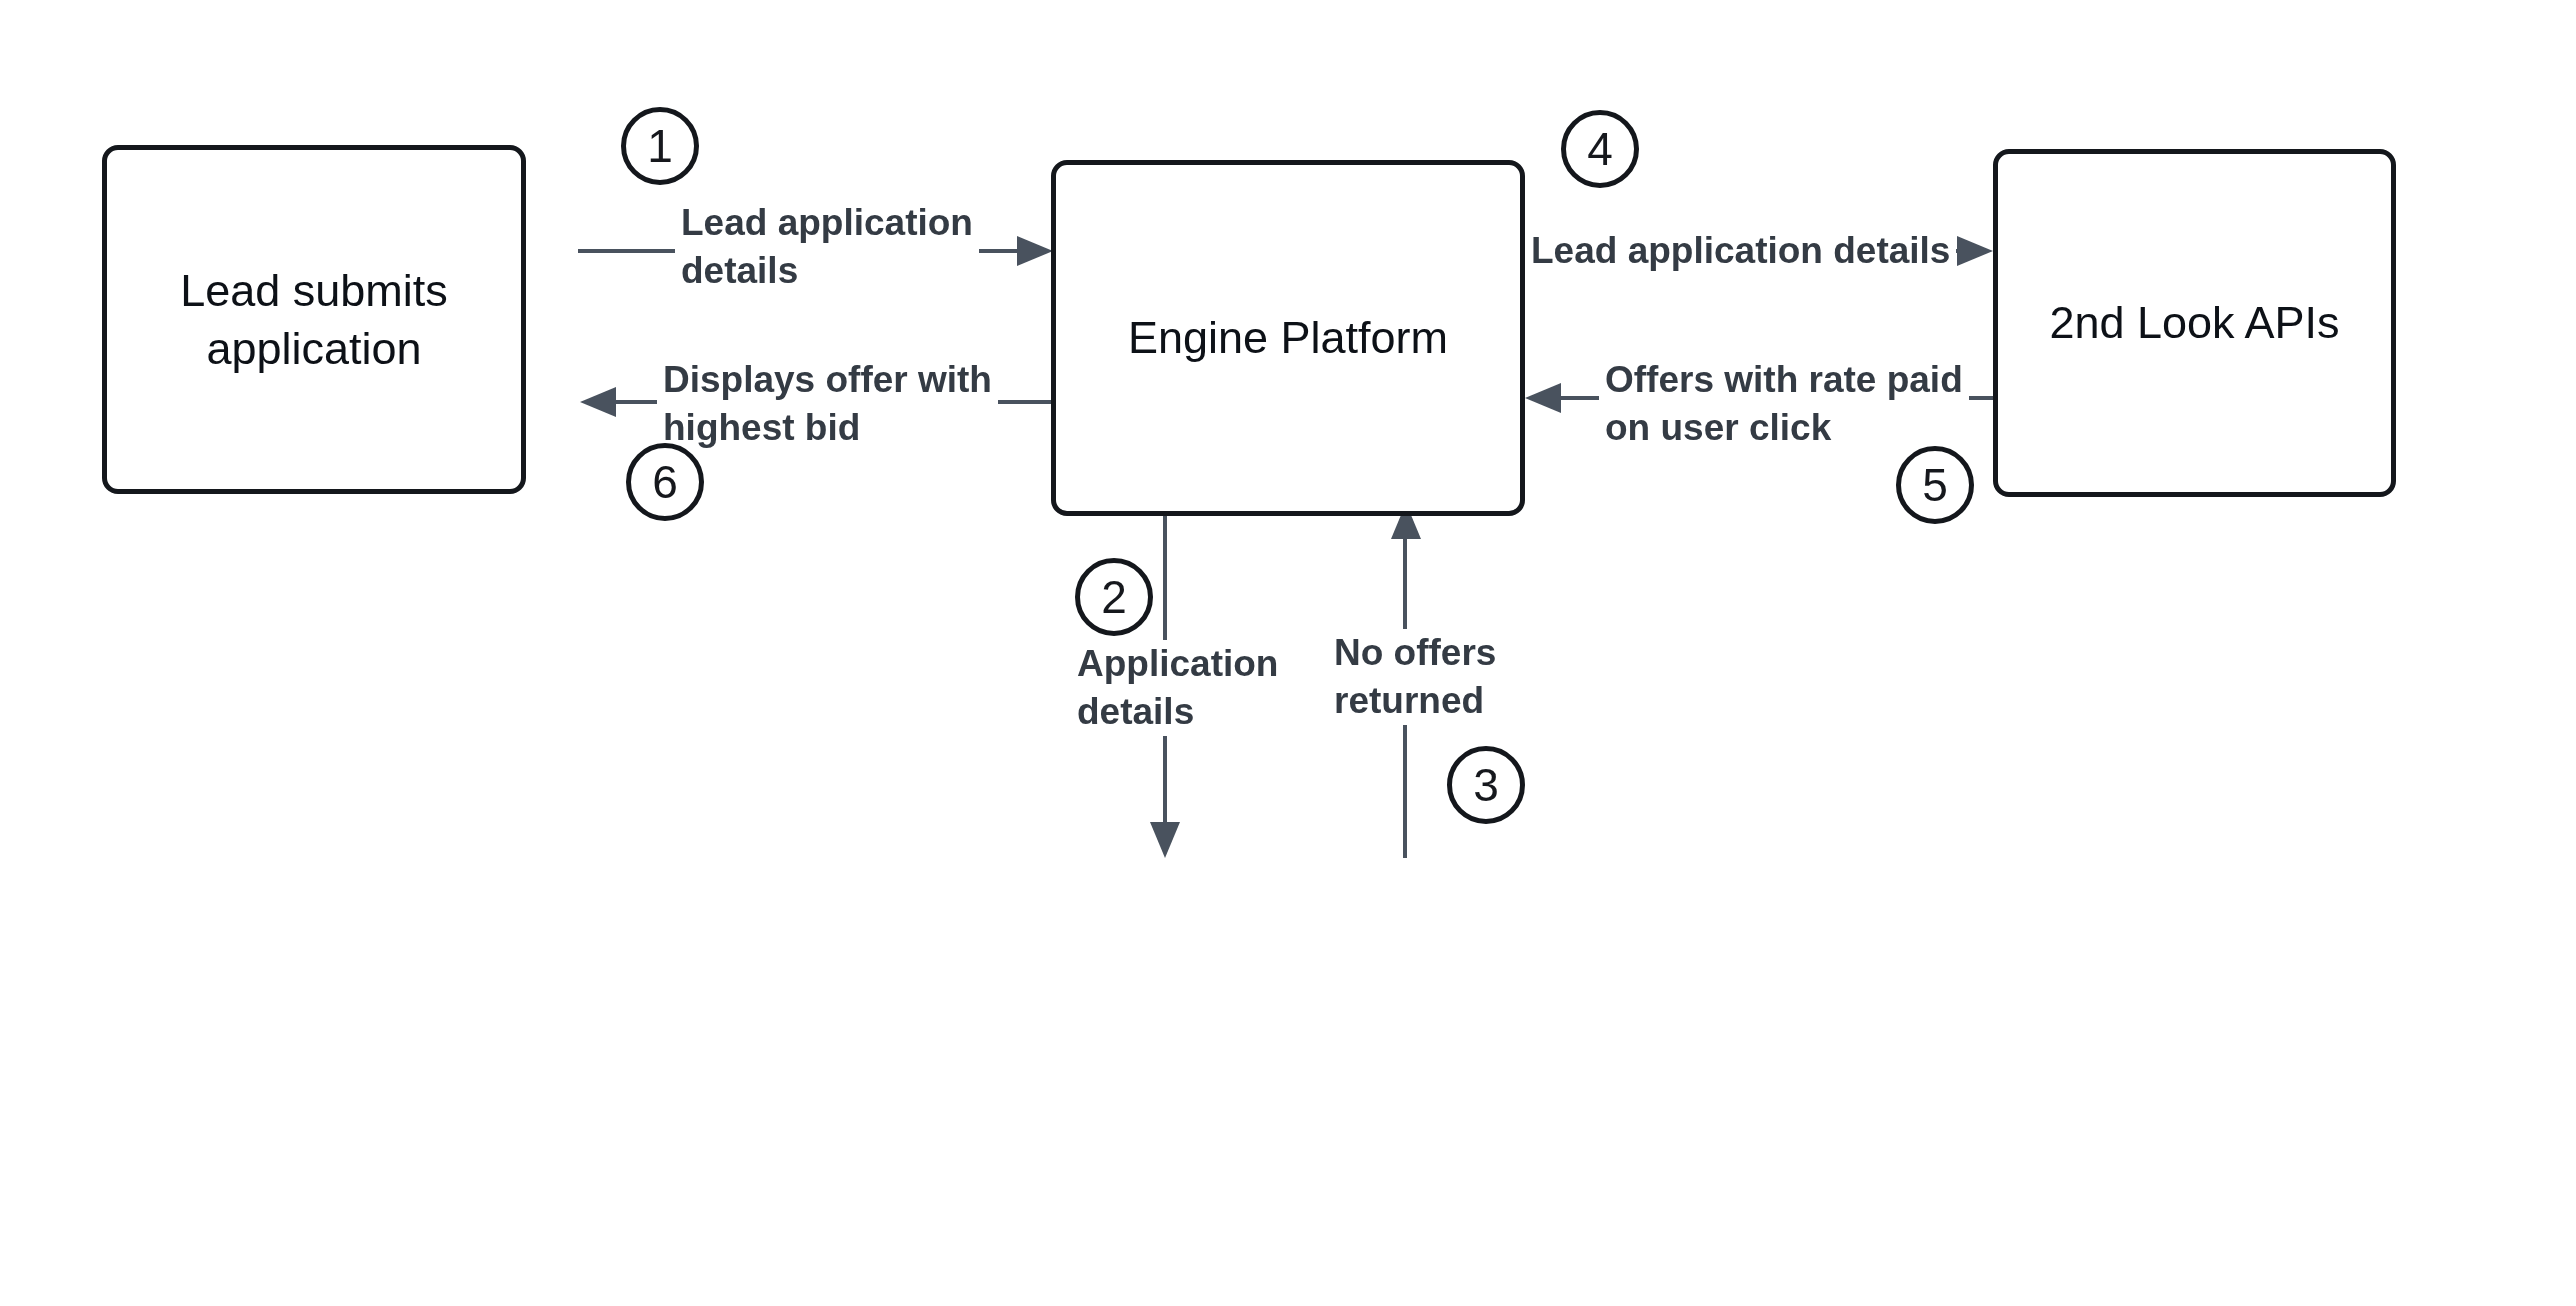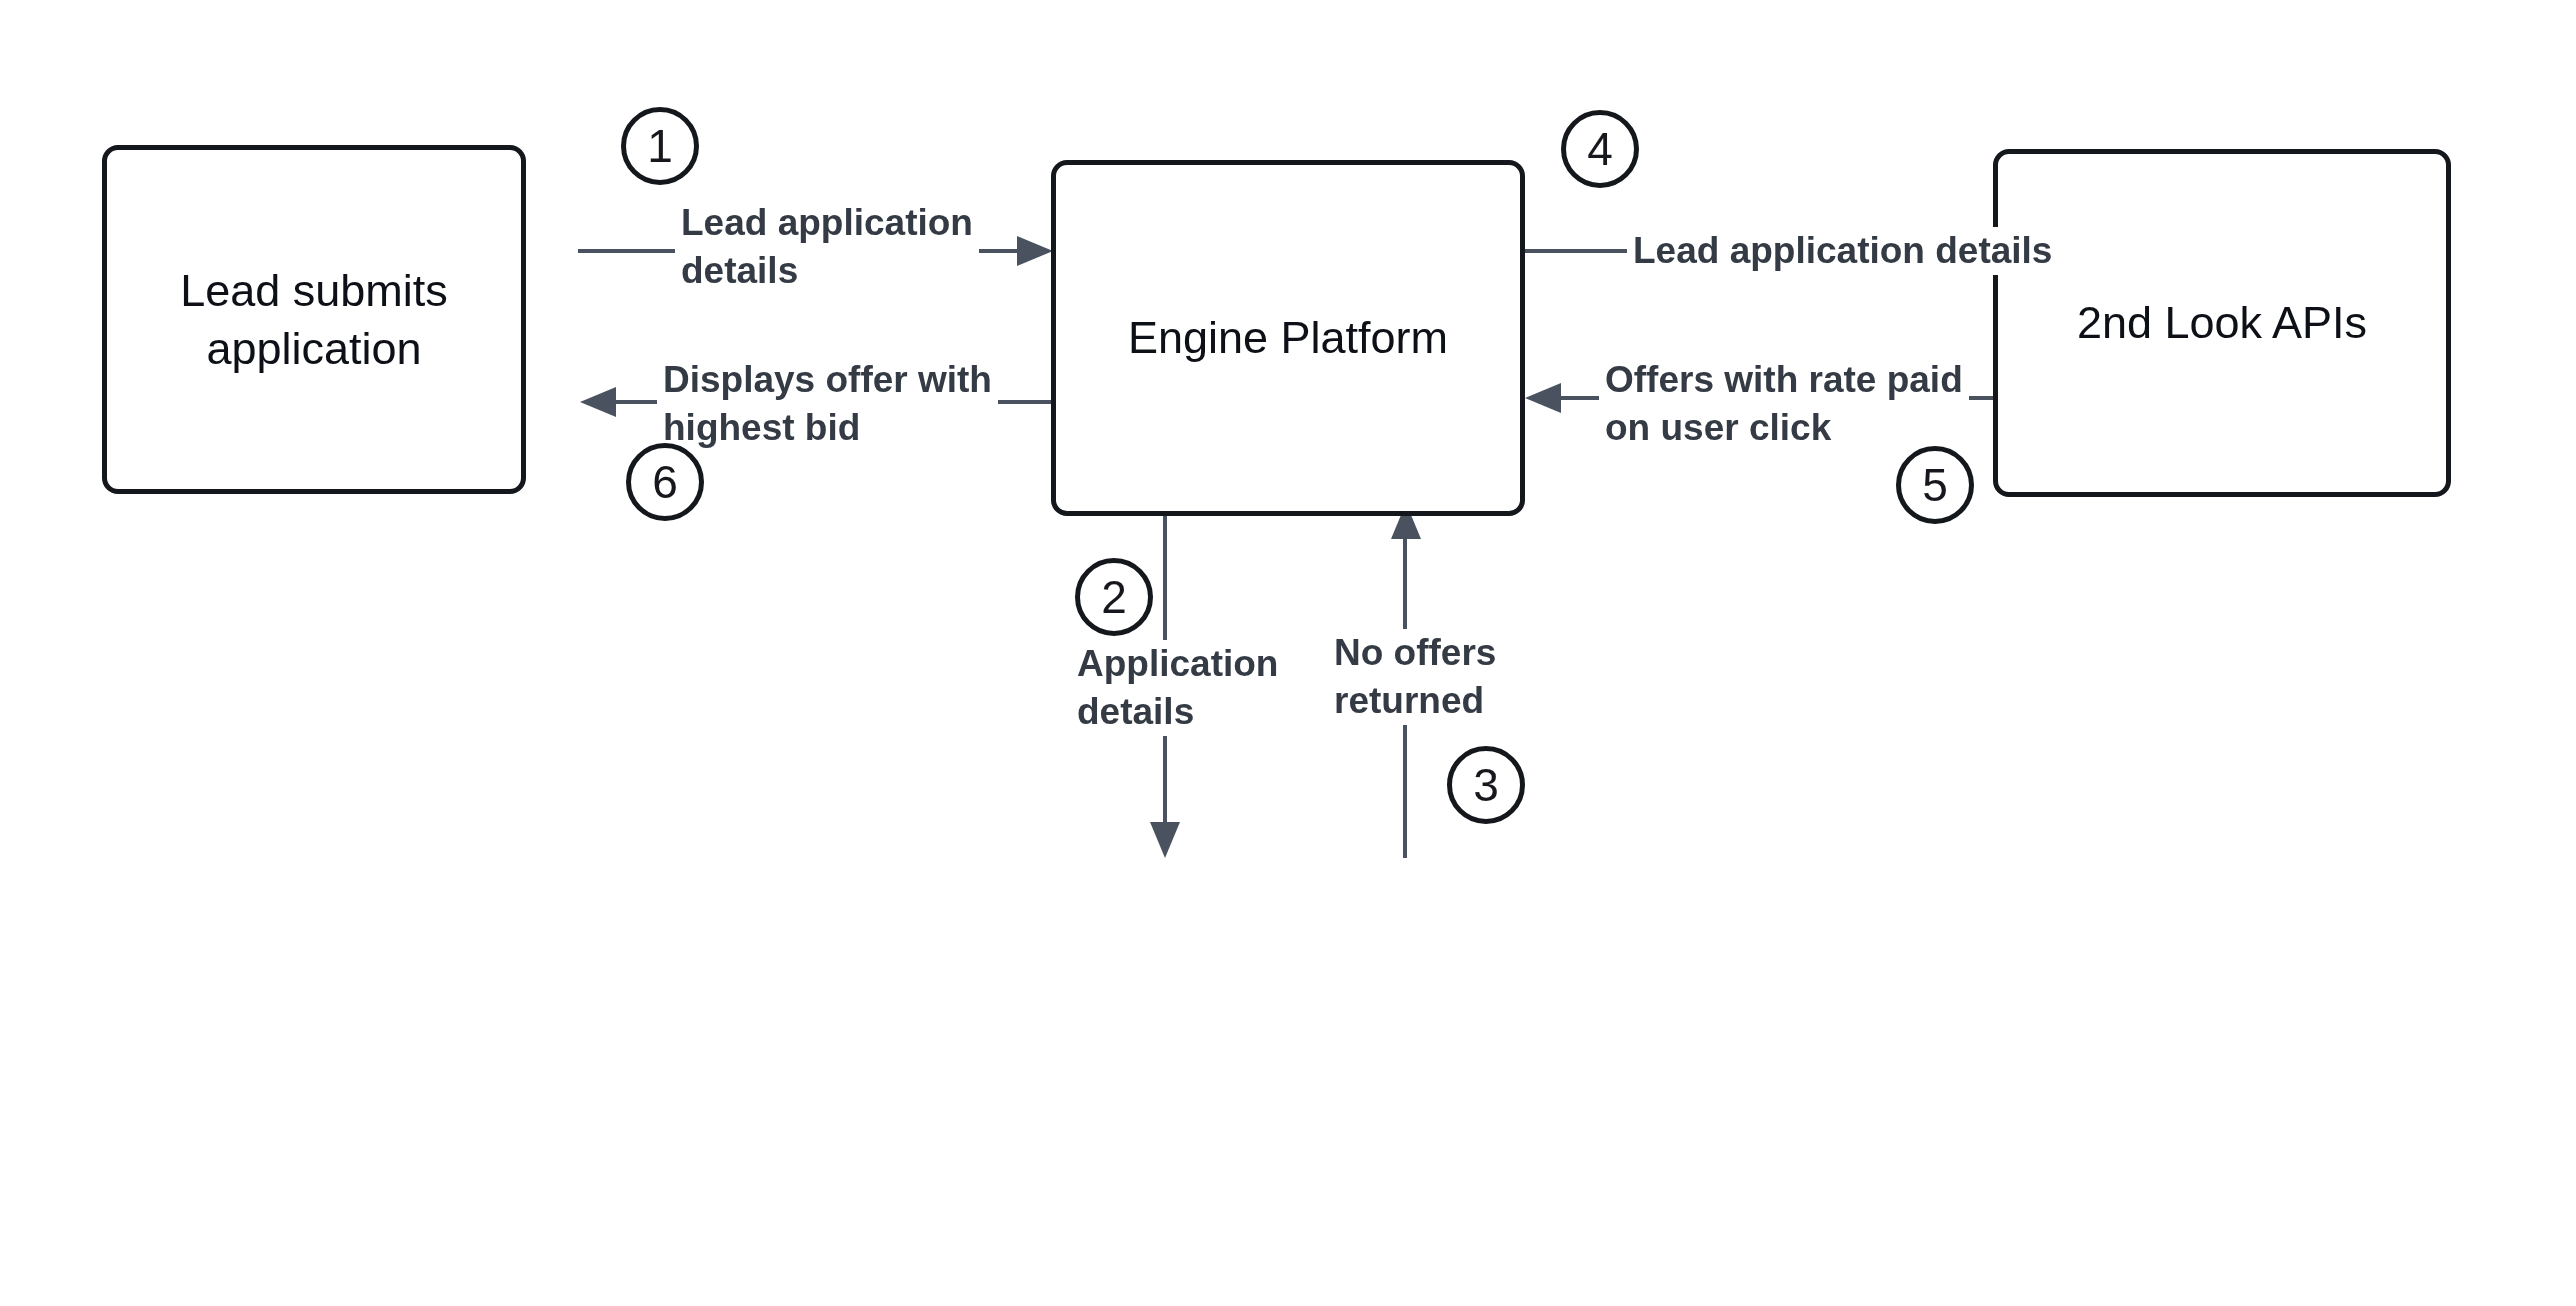--- a/index.html
+++ b/index.html
@@ -78,42 +78,42 @@
 <div class="canvas">
 
   <div class="node" style="left:102px;top:145px;width:424px;height:349px">
     <span class="node-label" style="max-width:328px">Lead submits application</span>
   </div>
 
   <div class="node" style="left:1051px;top:160px;width:474px;height:356px">
     <span class="node-label">Engine Platform</span>
   </div>
 
-  <div class="node" style="left:1993px;top:149px;width:458px;height:348px">
+  <div class="node" style="left:1993px;top:149px;width:403px;height:348px">
     <span class="node-label">2nd Look APIs</span>
   </div>
 
 
   <div class="line" style="left:578px;top:249px;width:439px;height:4px"></div>
   <div class="arrowhead right" style="left:1017px;top:236px"></div>
   <div class="edge-label" style="left:675px;top:199px">
     <span>Lead application</span>
     <span>details</span>
   </div>
 
   <div class="line" style="left:616px;top:400px;width:437px;height:4px"></div>
   <div class="arrowhead left" style="left:580px;top:387px"></div>
   <div class="edge-label" style="left:657px;top:356px">
     <span>Displays offer with</span>
     <span>highest bid</span>
   </div>
 
   <div class="line" style="left:1525px;top:249px;width:432px;height:4px"></div>
   <div class="arrowhead right" style="left:1957px;top:236px"></div>
-  <div class="edge-label" style="left:1627px;top:227px">
+  <div class="edge-label" style="left:1525px;top:227px">
     <span>Lead application details</span>
   </div>
 
   <div class="line" style="left:1561px;top:396px;width:432px;height:4px"></div>
   <div class="arrowhead left" style="left:1525px;top:383px"></div>
   <div class="edge-label" style="left:1599px;top:356px">
     <span>Offers with rate paid</span>
     <span>on user click</span>
   </div>
 

